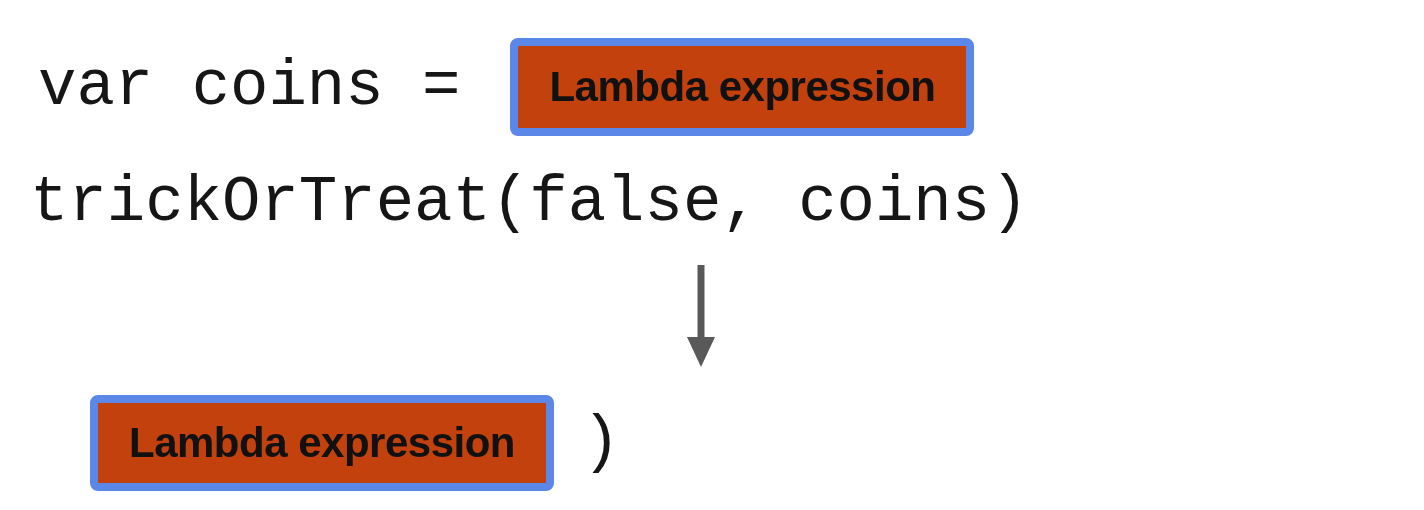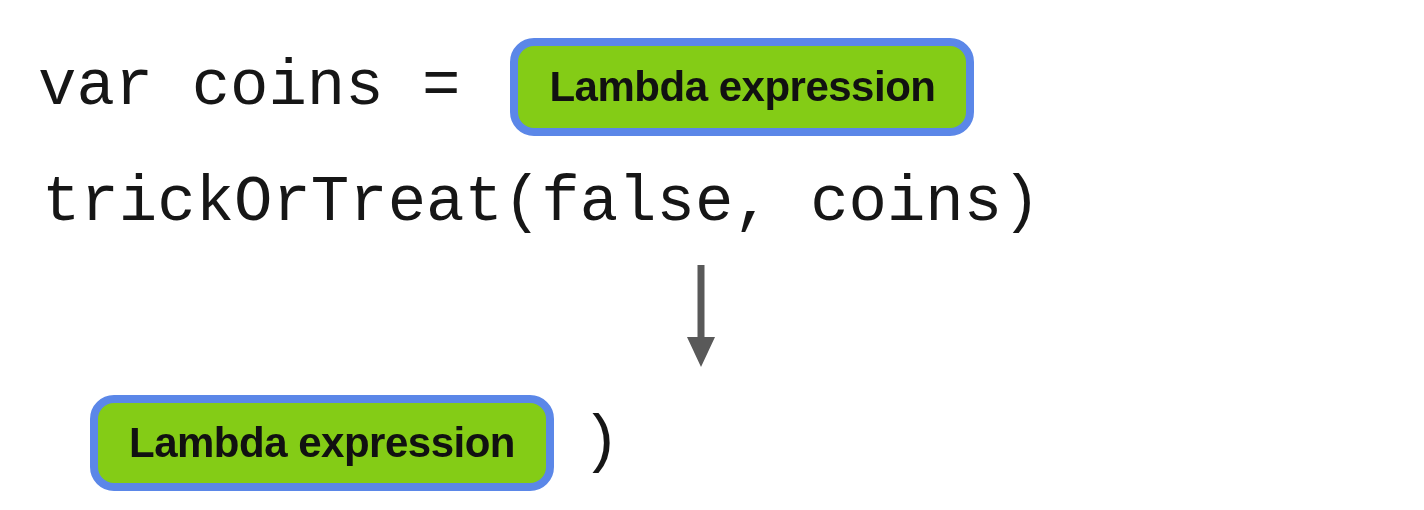--- a/index.html
+++ b/index.html
@@ -27,38 +27,38 @@
     font-size: 64px;
     font-weight: 400;
     color: #161616;
     white-space: pre;
     line-height: 1;
   }
   .lambda-box {
     box-sizing: border-box;
     height: 98px;
     border: 8px solid #5b87e8;
-    border-radius: 24px;
-    background: #84cc16;
+    border-radius: 8px;
+    background: #c2410c;
     display: flex;
     align-items: center;
     padding: 0 31px;
   }
   .lambda-box .label {
     font-family: "Liberation Sans", "DejaVu Sans", sans-serif;
     font-size: 42px;
     font-weight: 700;
     color: #111111;
     letter-spacing: -0.5px;
     white-space: pre;
   }
   .row-assignment { left: 38px; top: 37px; height: 100px; }
   .row-assignment .lambda-box { margin-left: 50px; }
 
-  .row-call { left: 42px; top: 168px; height: 70px; justify-content: center; }
+  .row-call { left: 30px; top: 168px; height: 70px; justify-content: center; }
 
   .arrow-svg { position: absolute; left: 681px; top: 262px; }
 
   .row-result { left: 38px; top: 394px; height: 98px; }
   .row-result .lambda-box { margin-left: 52px; height: 96px; }
   .row-result .code-suffix { margin-left: 28px; }
 </style>
 </head>
 <body>
 

